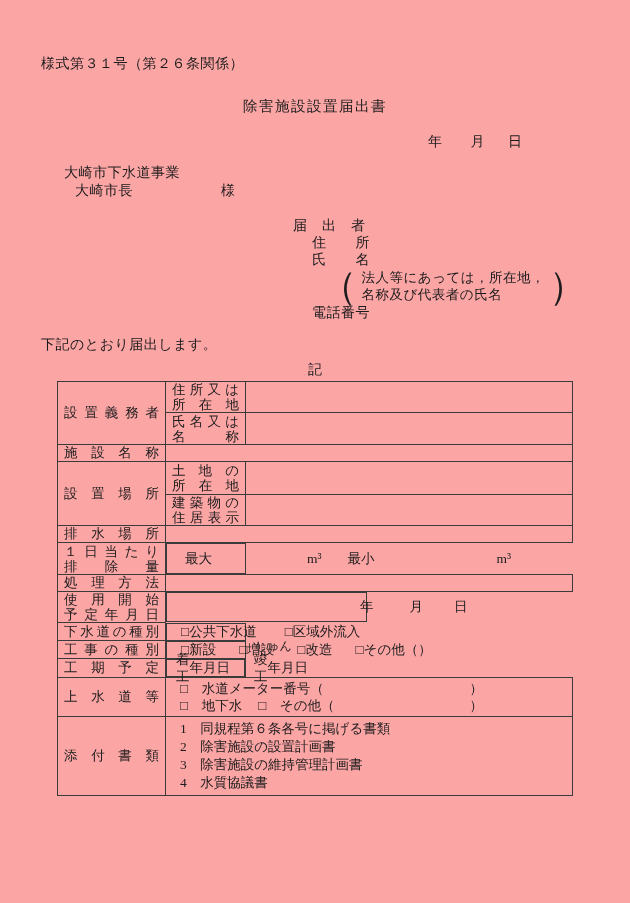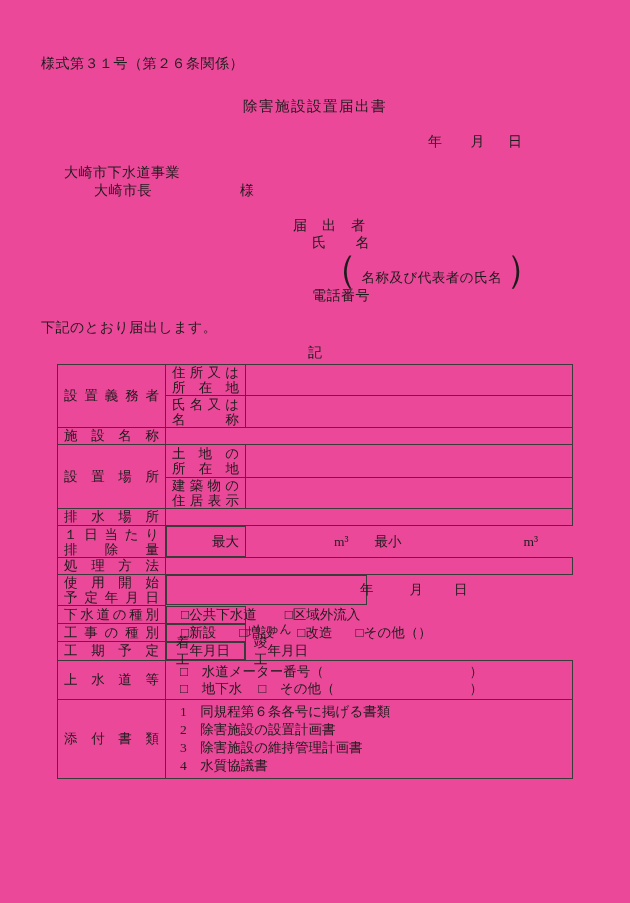--- a/index.html
+++ b/index.html
@@ -1,29 +1,29 @@
 <!DOCTYPE html>
 <html><head>
 <meta charset="utf-8">
 <style>
   * { margin:0; padding:0; box-sizing:border-box; }
   html,body { background:#e8e8e8; }
   .page {
     width:630px; height:903px; margin:0 auto; position:relative;
-    background:#ec4899; color:#1c1c1c; overflow:hidden;
+    background:#fca5a5; color:#1c1c1c; overflow:hidden;
     font-family:"Liberation Serif","DejaVu Serif",serif;
     font-size:14px; letter-spacing:0.5px;
   }
   .form-number { margin:55px 0 0 41px; white-space:nowrap; }
   .doc-title   { margin-top:24px; text-align:center; letter-spacing:1.5px; font-size:14.5px; }
   .date-line   { margin:17px 0 0 428px; display:flex; white-space:nowrap; }
   .date-line .g1 { margin-left:28px; }
   .date-line .g2 { margin-left:23px; }
   .addressee   { margin:13px 0 0 64px; line-height:18px; }
-  .addressee-line2 { margin-left:30px; }
+  .addressee-line2 { margin-left:11px; }
   .honorific { margin-left:84px; }
   .notifier { margin:17px 0 0 293px; line-height:17px; }
   .notifier-field { margin-left:19px; }
   .corp-note { margin-left:27px; display:flex; align-items:center; }
   .big-paren { font-size:37px; line-height:36px; font-weight:300; transform:scaleY(1.05); }
   .corp-note-text { padding:0 4px; font-size:13.5px; line-height:17px; white-space:nowrap; }
   .body-text { margin:14px 41px 0 41px; line-height:19px; }
   .body-text div { white-space:nowrap; }
   .section-mark { margin-top:7px; text-align:center; letter-spacing:0; }
   table.form-table {
@@ -34,21 +34,21 @@
   .lbl {
     padding:0 6px; text-align:justify; text-align-last:justify;
     text-justify:inter-character; white-space:nowrap;
   }
   .lbl div { text-align:justify; text-align-last:justify; }
   .sub2 { line-height:15px; }
   .val { padding:0 6px; }
   .r31 td { height:31px; } .r32 td { height:32px; } .r33 td { height:33px; }
   .r17 td { height:17px; line-height:16px; } .r18 td { height:18px; line-height:17px; }
   .r30 td { height:30px; } .r37 td { height:37px; } .r78 td { height:78px; }
-  .vol-val { display:flex; align-items:center; padding-left:45px; white-space:nowrap; }
+  .vol-val { display:flex; align-items:center; padding-left:18px; white-space:nowrap; }
   .vol-val .u1 { margin-left:95px; } .vol-val .mn { margin-left:26px; } .vol-val .u2 { margin-left:122px; }
   .ymd-val { display:flex; align-items:center; padding-left:193px; }
   .ymd-val .g1 { margin-left:36px; } .ymd-val .g2 { margin-left:31px; }
   .opt-val { display:flex; align-items:center; padding-left:14px; white-space:nowrap; }
   .sewer-val .o2 { margin-left:28px; }
   .work-val .o { margin-left:23px; }
   .work-val .cp { margin-left:auto; margin-right:24px; }
   .sched-val { display:flex; padding:0; }
   .sched-half { flex:1; display:flex; justify-content:space-between; align-items:center; padding:0 14px 0 9px; }
   .sched-end { border-left:1px solid #3b3b3b; }
@@ -78,25 +78,26 @@
   <div class="addressee">
     <div>大崎市下水道事業</div>
     <div class="addressee-line2">
       <span>大崎市長</span>
       <span class="honorific">様</span>
     </div>
   </div>
 
   <div class="notifier">
     <div>届　出　者</div>
+    <div class="notifier-field">住　　所</div>
     <div class="notifier-field">氏　　名</div>
     <div class="corp-note">
       <span class="big-paren">（</span>
       <span class="corp-note-text">
-        <br>
+        <span>法人等にあっては，所在地，</span><br>
         <span>名称及び代表者の氏名</span>
       </span>
       <span class="big-paren">）</span>
     </div>
     <div class="notifier-field">電話番号</div>
   </div>
 
   <div class="body-text">
     <div>下記のとおり届出します。</div>
   </div>

